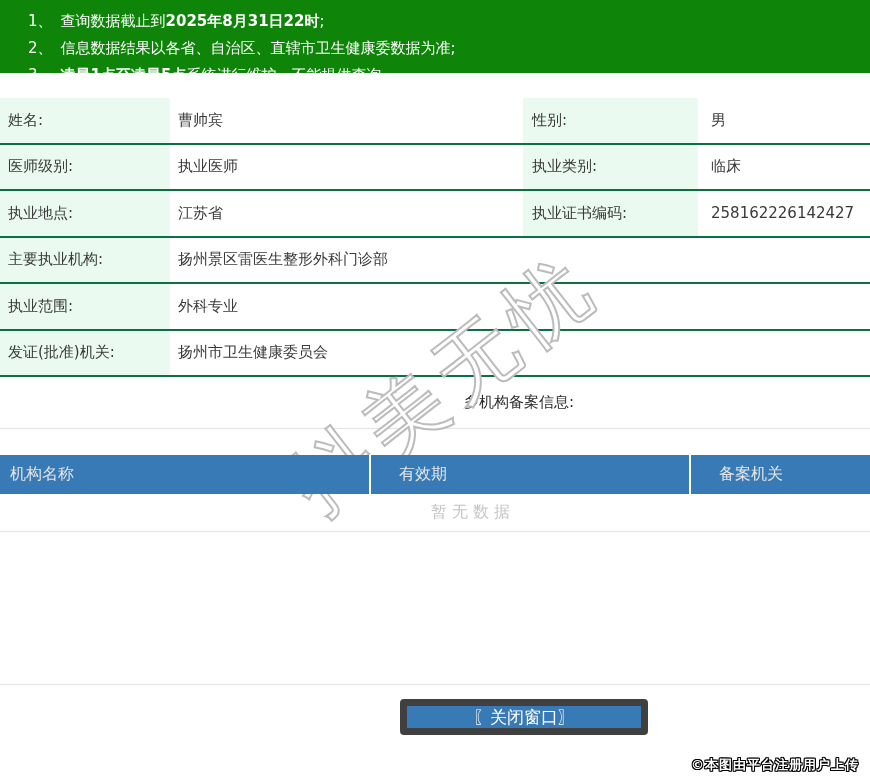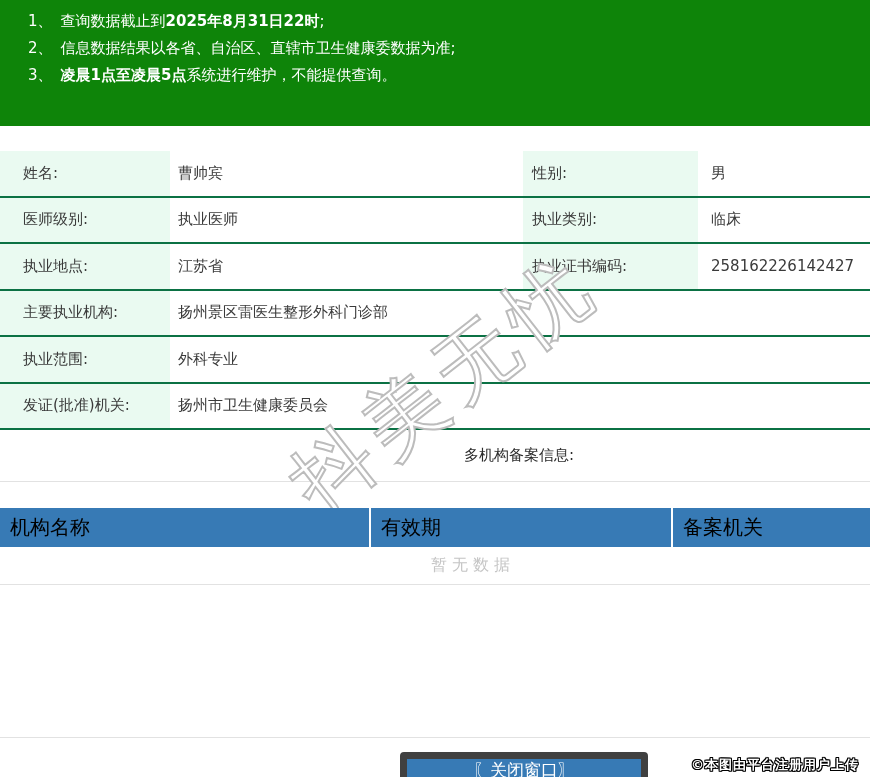--- a/index.html
+++ b/index.html
@@ -1,47 +1,47 @@
 <!DOCTYPE html>
 <html style="--header_green: #0e8409; --accent_blue: #377ab5; --label_bg: #eafaf1; --row_border_green: #0b7144;"><head>
 <meta charset="utf-8">
 <style>
   * { margin:0; padding:0; box-sizing:border-box; }
   html,body { background:#fff; }
   body { width:870px; height:777px; font-family:"DejaVu Sans","Liberation Sans",sans-serif; }
   .page { position:relative; width:870px; height:777px; overflow:hidden; background:#fff; }
 
   
-  .notice { width:870px; height:126px; background:var(--header_green,#0e8409); color:#fff;
+  .notice { width:870px; height:73px; background:var(--header_green,#0e8409); color:#fff;
             padding:8px 10px 0 28px; font-size:15px; }
   .n-line { line-height:27px; white-space:nowrap; }
   .n-num { margin-right:8px; }
 
   .gap  { height:25px; }
   .gap2 { height:26px; }
 
   
   .info-table { width:870px; }
   .row { display:flex; height:46.5px; border-bottom:2px solid var(--row_border_green,#0b7144);
          align-items:stretch; font-size:15px; color:#3a3a3a; }
   .cell { display:flex; align-items:center; }
-  .label { width:170px; background:var(--label_bg,#eafaf1); padding-left:23px; }
+  .label { width:170px; background:var(--label_bg,#eafaf1); padding-left:8px; }
   .v1 { width:353px; padding-left:8px; }
   .l2 { width:175px; background:var(--label_bg,#eafaf1); padding-left:9px; }
   .v2 { flex:1; padding-left:13px; }
   .wide { flex:1; padding-left:8px; }
 
   
   .section-heading-row { height:52px; border-bottom:1px solid #e2e2e2; display:flex; align-items:center; }
   .section-heading { flex:1; padding-left:168px; text-align:center; font-weight:normal;
                      font-size:15px; color:#2b2b2b; }
 
   
   .blue-header { position:relative; z-index:4; display:flex; width:870px; height:39px;
-                 background:var(--accent_blue,#377ab5); color:#000000; font-size:20px; }
+                 background:var(--accent_blue,#377ab5); color:#e5e5e5; font-size:16px;gap:18px; }
   .bh-cell { display:flex; align-items:center; padding-left:10px; }
   .bh-c1 { width:371px; border-right:2px solid #fff; }
   .bh-c2 { width:302px; border-right:2px solid #fff; }
   .bh-c3 { flex:1; }
 
   
   .nodata { height:38px; border-bottom:1px solid #e2e2e2; display:flex; align-items:center;
             justify-content:center; padding-left:76px; color:#c5c5c5; font-size:16px;
             letter-spacing:5px; }
 

